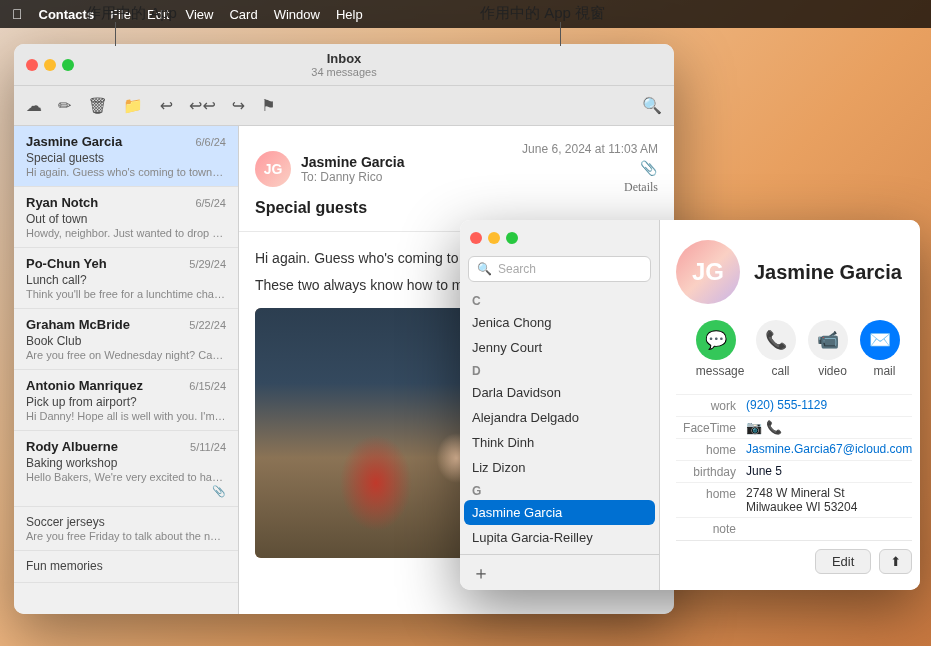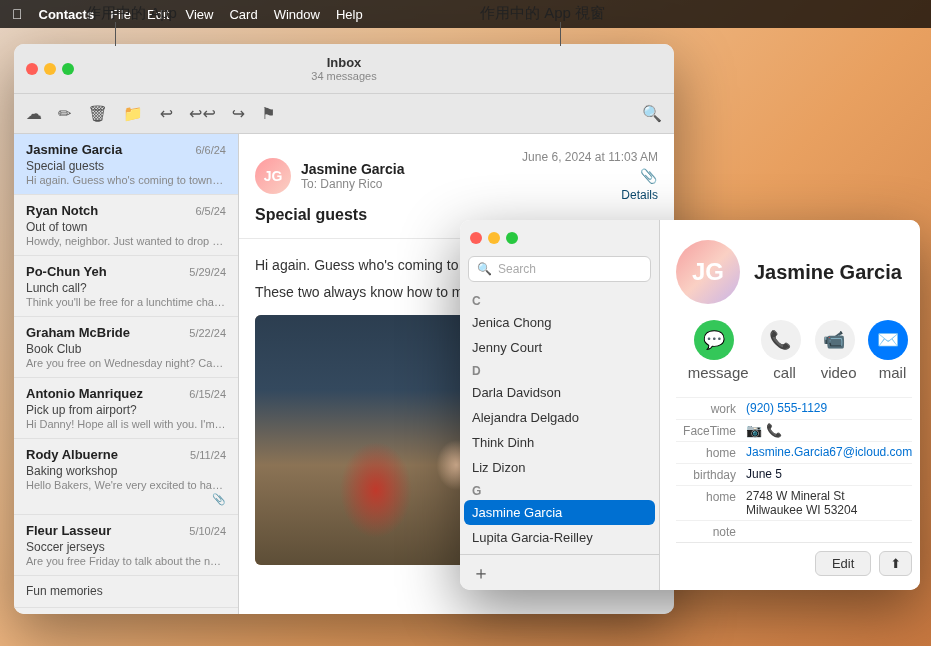--- a/index.html
+++ b/index.html
@@ -65,21 +65,21 @@
       border-radius: 10px;
       box-shadow: 0 20px 60px rgba(0,0,0,0.4);
       overflow: hidden;
       display: flex;
       flex-direction: column;
       z-index: 10;
     }
 
     
     .window-titlebar {
-      height: 50px;
+      height: 42px;
       background: #e8e8e8;
       display: flex;
       align-items: center;
       padding: 0 12px;
       flex-shrink: 0;
       border-bottom: 1px solid #d0d0d0;
       position: relative;
     }
     .traffic-lights {
       display: flex;
@@ -250,22 +250,23 @@
       flex-direction: column;
       align-items: flex-end;
       gap: 4px;
     }
     .mail-detail-attach-icon {
       font-size: 14px;
       color: #888;
     }
     .details-link {
       font-size: 12px;
-      color: #0c4a6e;
-      cursor: pointer;
+      color: #737373;
+      cursor: pointer;
+      font-family: Liberation Serif, serif;
     }
     .mail-detail-body {
       padding: 16px;
       font-size: 14px;
       color: #333;
       line-height: 1.5;
       flex: 1;
       overflow-y: auto;
     }
     
@@ -426,21 +427,21 @@
       display: flex;
       align-items: center;
       justify-content: center;
       font-size: 18px;
     }
     .btn-message { background: #34c759; color: white; }
     .btn-call { background: #f0f0f0; color: #555; }
     .btn-video { background: #f0f0f0; color: #555; }
     .btn-mail { background: #007aff; color: white; }
     .contact-action-label {
-      font-size: 15px;
+      font-size: 12px;
       color: #555;
       padding-left: 8px;
     }
     .contact-info-table {
       width: 100%;
       font-size: 12px;
       border-collapse: collapse;
     }
     .contact-info-row {
       display: flex;
@@ -601,24 +602,20 @@
           <span class="mail-item-date">5/11/24</span>
         </div>
         <div class="mail-item-subject">Baking workshop</div>
         <div class="mail-item-preview">Hello Bakers, We're very excited to have you all join us for our baking workshop t...</div>
         <div class="mail-item-footer">
           <span class="attachment-icon">📎</span>
         </div>
       </div>
 
       <div class="mail-item">
-        <div class="mail-item-header">
-          <span class="mail-item-sender">Fleur Lasseur</span>
-          <span class="mail-item-date">5/10/24</span>
-        </div>
         <div class="mail-item-subject">Soccer jerseys</div>
         <div class="mail-item-preview">Are you free Friday to talk about the new jerseys? I'm working on a logo that I thi...</div>
       </div>
 
       <div class="mail-item">
         <div class="mail-item-subject">Fun memories</div>
       </div>
 
     </div>
 

